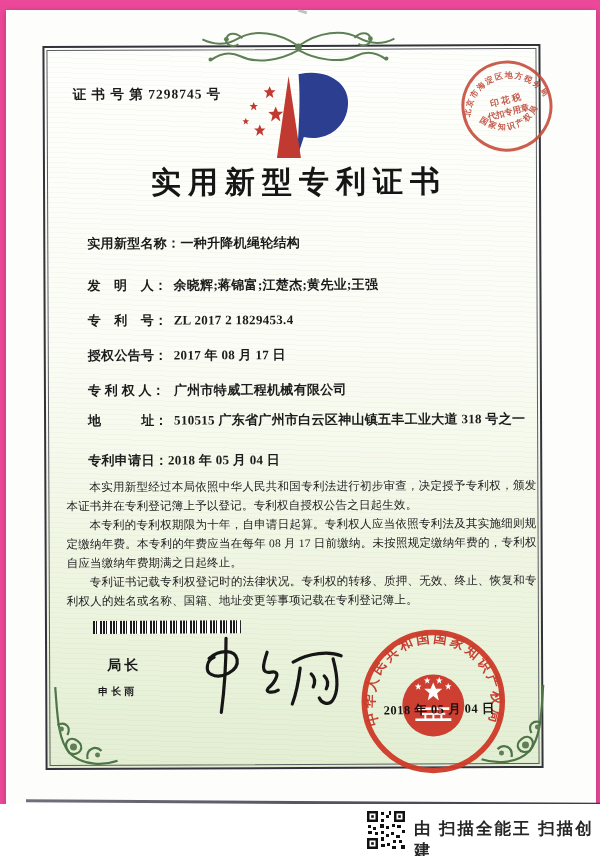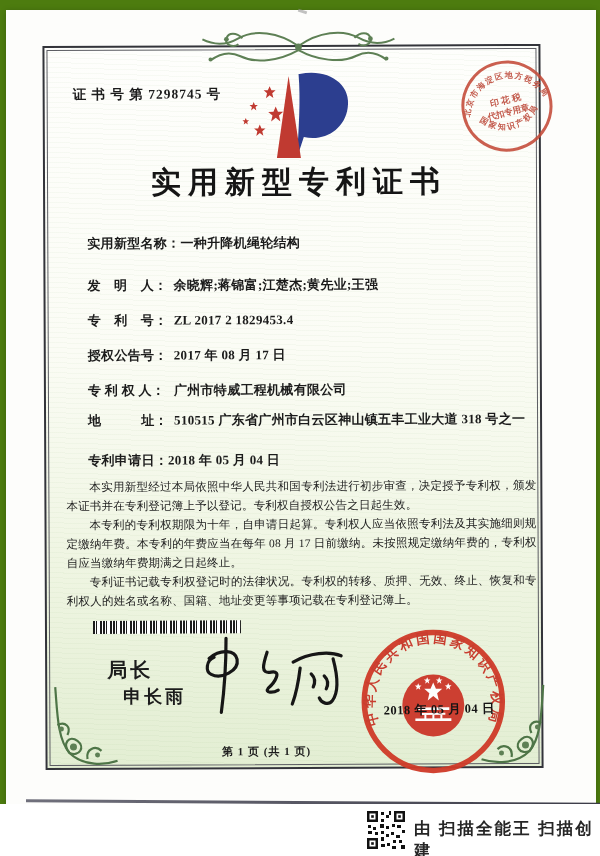--- a/index.html
+++ b/index.html
@@ -1,16 +1,16 @@
 <!DOCTYPE html>
 <html><head>
 <meta charset="utf-8">
 <style>
   html,body{margin:0;padding:0;background:#e9e8e5;}
-  .stage{position:relative;width:600px;height:856px;background:#4d7c0f;overflow:hidden;
+  .stage{position:relative;width:600px;height:856px;background:#ec4899;overflow:hidden;
          font-family:"Liberation Serif","DejaVu Serif",serif;color:#1c1c1c;}
   .paper{position:absolute;left:6px;top:10px;width:590px;height:795px;background:#fdfdfb;
          box-shadow:0 1px 6px rgba(0,0,0,.22);}
   .cert-area{position:absolute;left:0;top:0;width:600px;height:810px;transform:rotate(-.25deg);}
   .artifact-dot{position:absolute;left:298px;top:10px;width:9px;height:3px;background:#9a9a9a;
          transform:rotate(18deg);opacity:.6;}
   
   .cert-frame{position:absolute;left:44px;top:45px;width:498px;height:724px;box-sizing:border-box;
          border:2px solid #33343a;
          background:
@@ -33,22 +33,22 @@
   .grant-no{position:absolute;left:257px;top:0;}
   
   .paras{position:absolute;left:66px;top:477px;width:470px;}
   .paras p{margin:0;text-indent:2em;font-size:11.5px;line-height:19px;letter-spacing:.2px;
          text-align:justify;color:#232323;}
   
   .barcode{position:absolute;left:92px;top:620px;width:148px;height:13px;
     background:repeating-linear-gradient(90deg,#1c1c1c 0,#1c1c1c 2px,#fff 2px,#fff 3px,
       #1c1c1c 3px,#1c1c1c 4px,#fff 4px,#fff 7px,#1c1c1c 7px,#1c1c1c 9px,#fff 9px,#fff 10px);}
   
-  .officer-title{position:absolute;left:106px;top:656px;font-size:20px;font-weight:700;letter-spacing:3px;}
-  .officer-name{position:absolute;left:122px;top:684px;font-size:18px;font-weight:700;letter-spacing:3px;}
+  .officer-title{position:absolute;left:106px;top:656px;font-size:14px;font-weight:700;letter-spacing:3px;}
+  .officer-name{position:absolute;left:97px;top:684px;font-size:10px;font-weight:700;letter-spacing:3px;}
   .signature{position:absolute;left:180px;top:626px;width:172px;height:94px;}
   
   .tax-seal{position:absolute;left:458px;top:58px;width:100px;height:96px;transform:rotate(-14deg);opacity:.88;}
   .office-seal{position:absolute;left:350px;top:628px;width:164px;height:152px;opacity:.95;}
   .seal-date{position:absolute;left:352px;top:702px;width:172px;text-align:center;font-weight:600;
          font-size:12.5px;letter-spacing:.5px;color:#141414;transform:rotate(-1deg);z-index:5;}
   .page-footer{position:absolute;left:190px;top:744px;width:150px;text-align:center;font-size:11px;
          letter-spacing:1px;font-weight:600;}
   
   .orn-top{position:absolute;left:182px;top:24px;width:236px;height:46px;}
@@ -214,21 +214,20 @@
           <rect x="-12" y="7.5" width="24" height="2"></rect>
           <rect x="-18" y="13" width="36" height="2.6"></rect>
           <rect x="-9" y="9.5" width="2" height="4"></rect>
           <rect x="-1" y="9.5" width="2" height="4"></rect>
           <rect x="7" y="9.5" width="2" height="4"></rect>
         </g>
       </g>
     </svg>
     <div class="seal-date">2018 年 05 月 04 日</div>
 
-    <div class="page-footer">第 1 页 (共 1 页)</div>
   </div>
 
   <div class="paper-edge"></div>
   <div class="scan-strip"></div>
   <svg class="qr" viewBox="0 0 40 40">
     <rect width="40" height="40" fill="#fff"></rect>
     <g fill="#111">
       <rect x="1" y="1" width="11" height="11"></rect>
         <rect x="28" y="1" width="11" height="11"></rect>
         <rect x="1" y="28" width="11" height="11"></rect>

